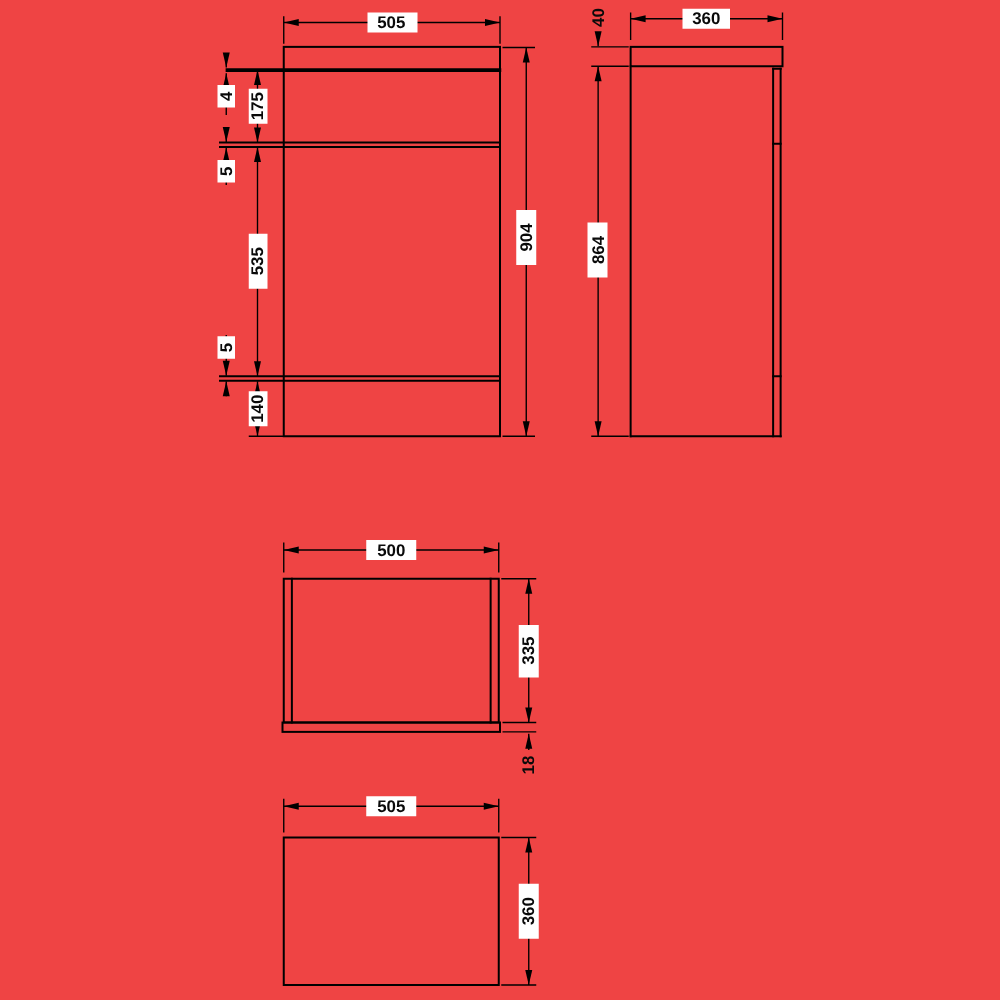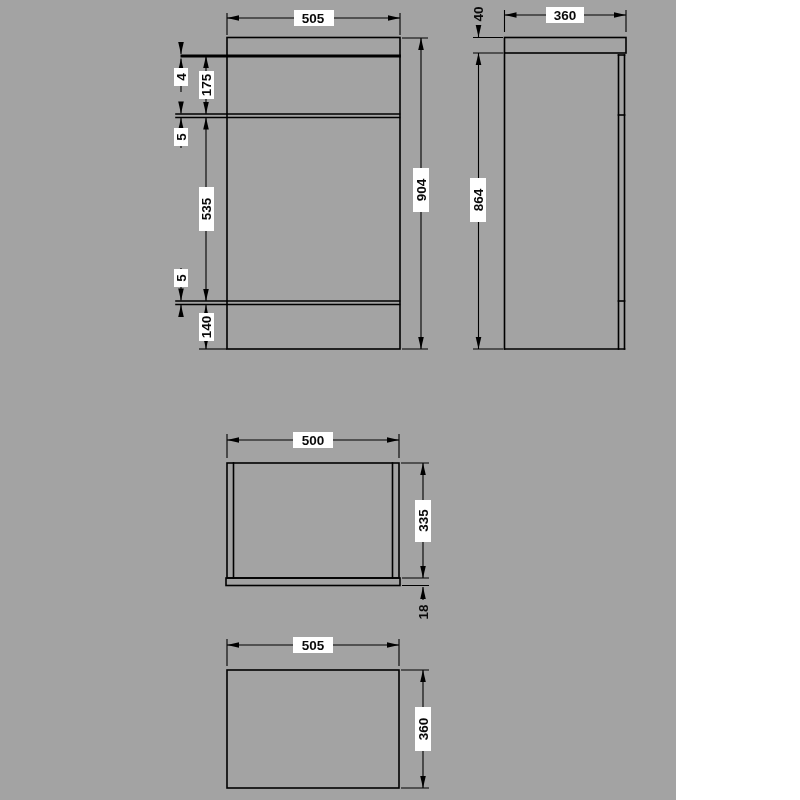--- a/index.html
+++ b/index.html
@@ -2,23 +2,23 @@
 <html><head>
 <meta charset="utf-8">
 <style>
   html, body {
     margin: 0;
     padding: 0;
     background: #ffffff;
   }
   .sheet {
     position: relative;
-    width: 676px;
+    width: 800px;
     height: 800px;
-    background: #a3a3a3;
+    background: #ef4444;
     overflow: hidden;
   }
   svg { display: block; }
   .ln {
     stroke: #000000;
     stroke-width: 1.6;
     fill: none;
     stroke-linecap: square;
   }
   .thick {

